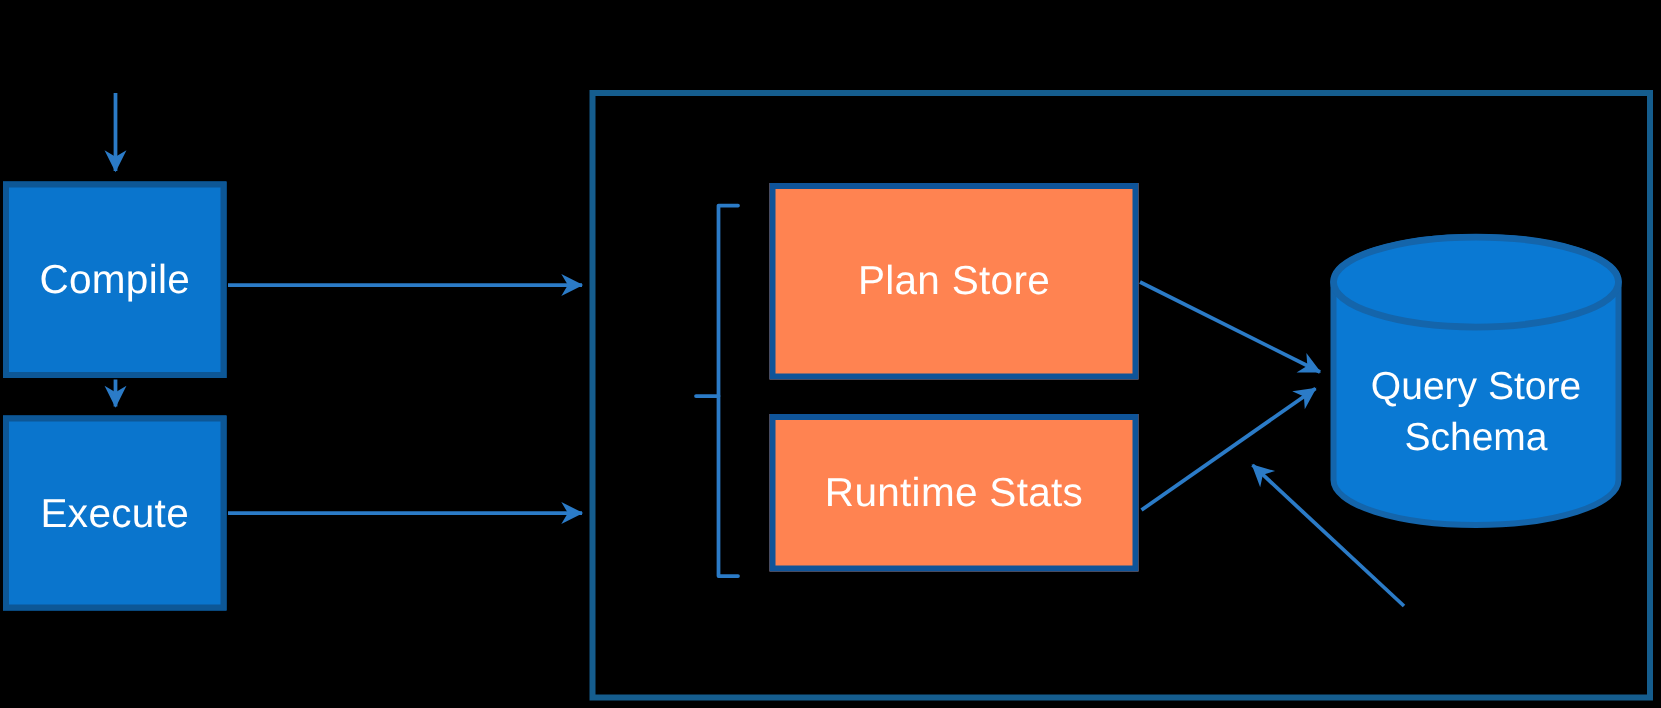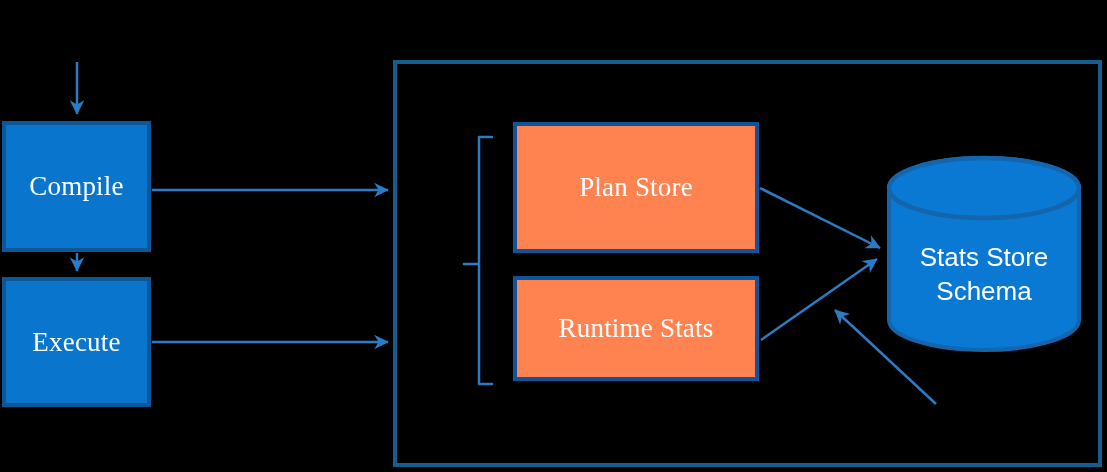--- a/index.html
+++ b/index.html
@@ -11,21 +11,20 @@
     overflow:hidden;
   }
   .layer{position:absolute;left:0;top:0;width:1107px;height:472px;}
   .node{
     position:absolute;
     box-sizing:border-box;
     display:flex;align-items:center;justify-content:center;
     color:#ffffff;
     font-size:27px;
     letter-spacing:0.2px;
-    font-family:Liberation Serif, serif;
   }
   .node.blue{
     background:#0a75cd;
     border:4px solid #0d5796;
   }
   .node.orange{
     background:#ff8351;
     border:4px solid #0f5499;
   }
   .container-box{
@@ -88,16 +87,16 @@
 
   <div class="node blue" id="execute-node">
     <span>Execute</span>
   </div>
 
   <div class="node orange" id="runtime-stats-node">
     <span>Runtime Stats</span>
   </div>
 
   <div class="cylinder-label">
-    <span>Stats Store Schema</span>
+    <span>Query Store Schema</span>
   </div>
 
 </div>
 
 </body></html>

